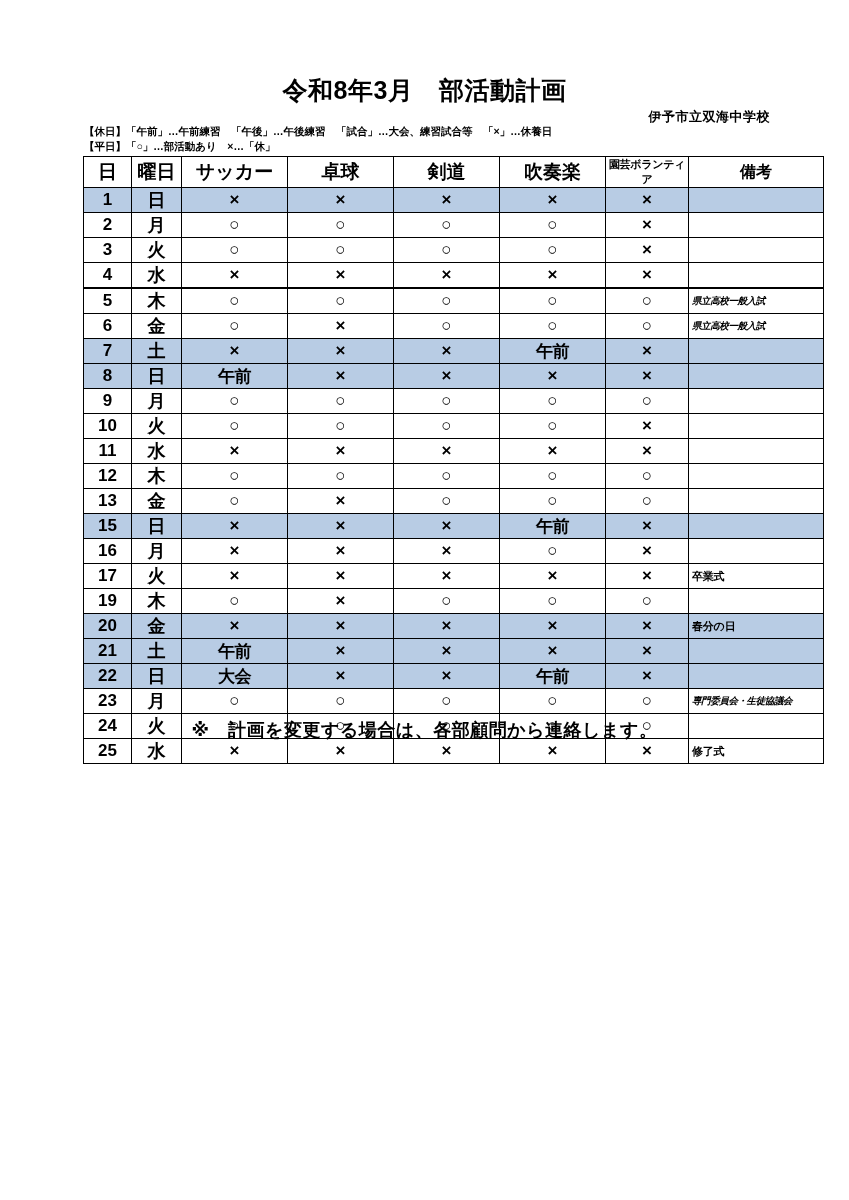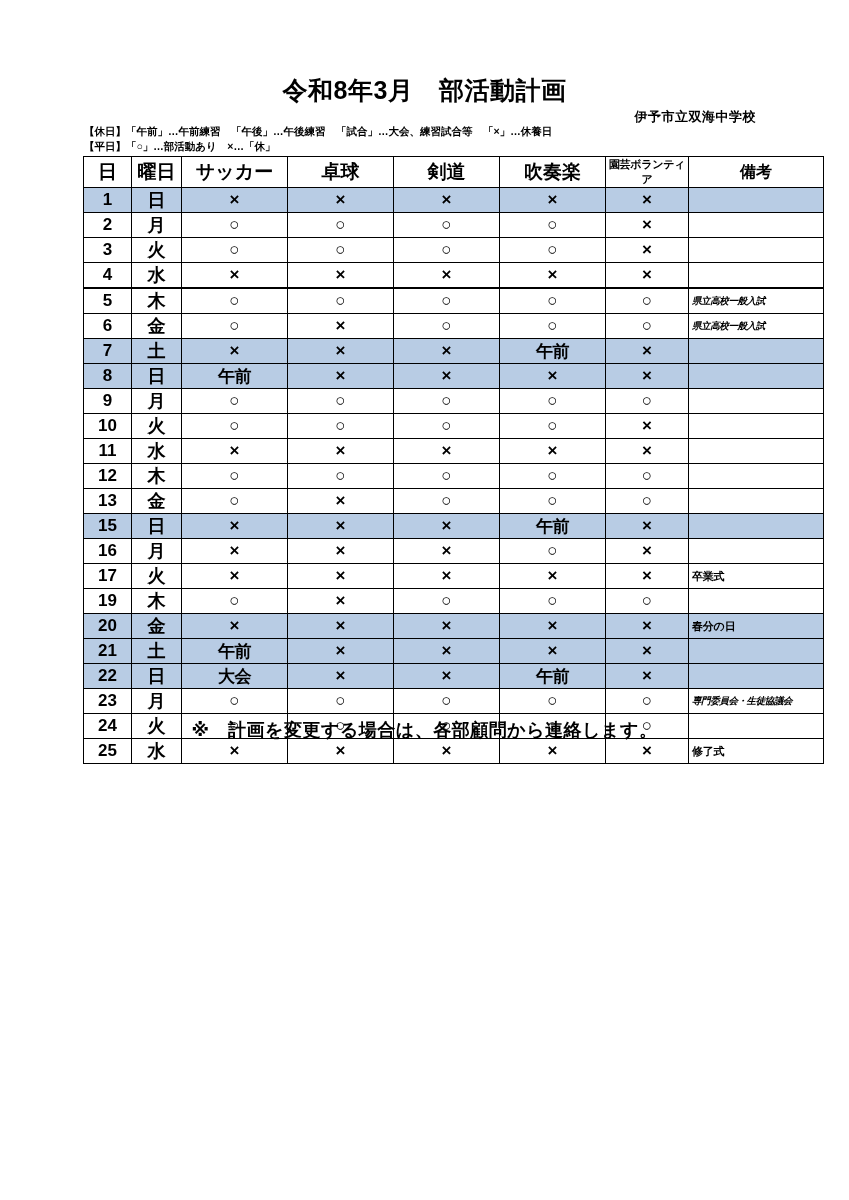--- a/index.html
+++ b/index.html
@@ -29,21 +29,21 @@
     top: 74px;
     width: 849px;
     text-align: center;
     font-size: 25px;
     font-weight: bold;
     letter-spacing: 0.5px;
   }
 
   .school-name {
     position: absolute;
-    right: 93px;
+    right: 79px;
     top: 108px;
     font-size: 13px;
     font-weight: bold;
     letter-spacing: 0.5px;
   }
 
   
   .legend {
     position: absolute;
     left: 84px;

